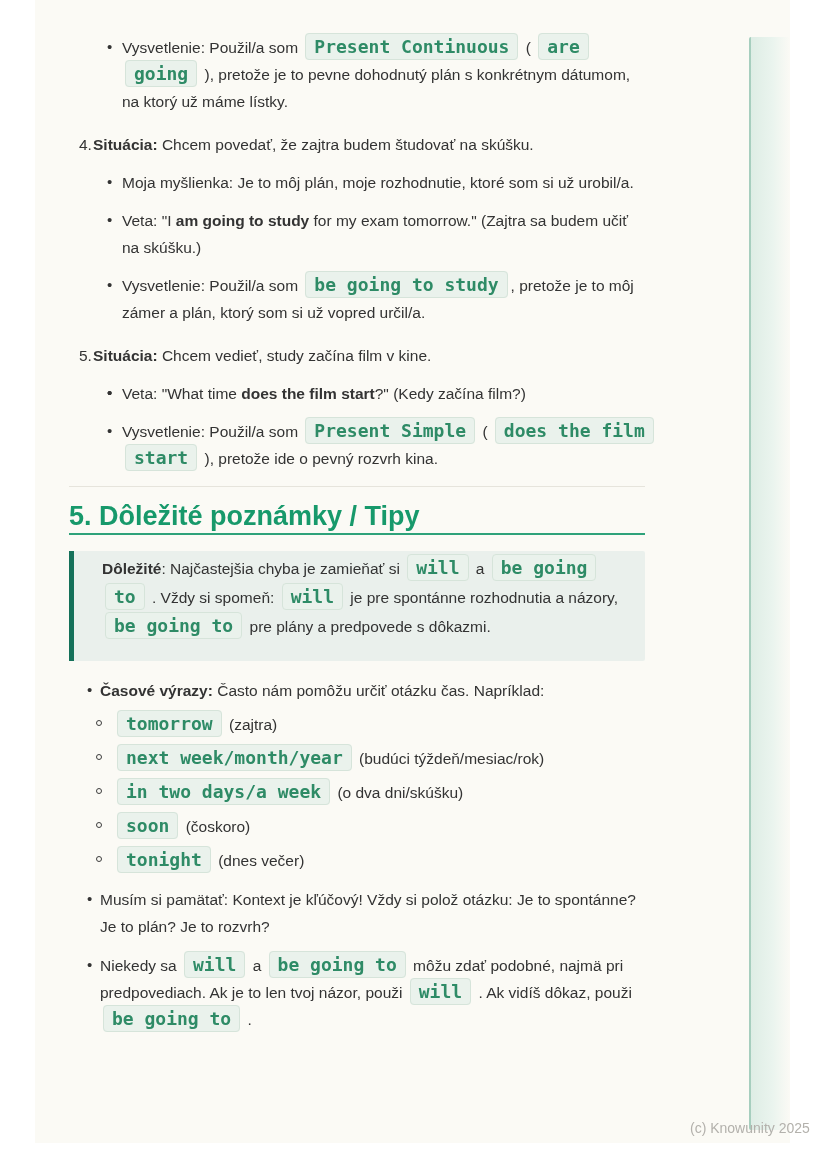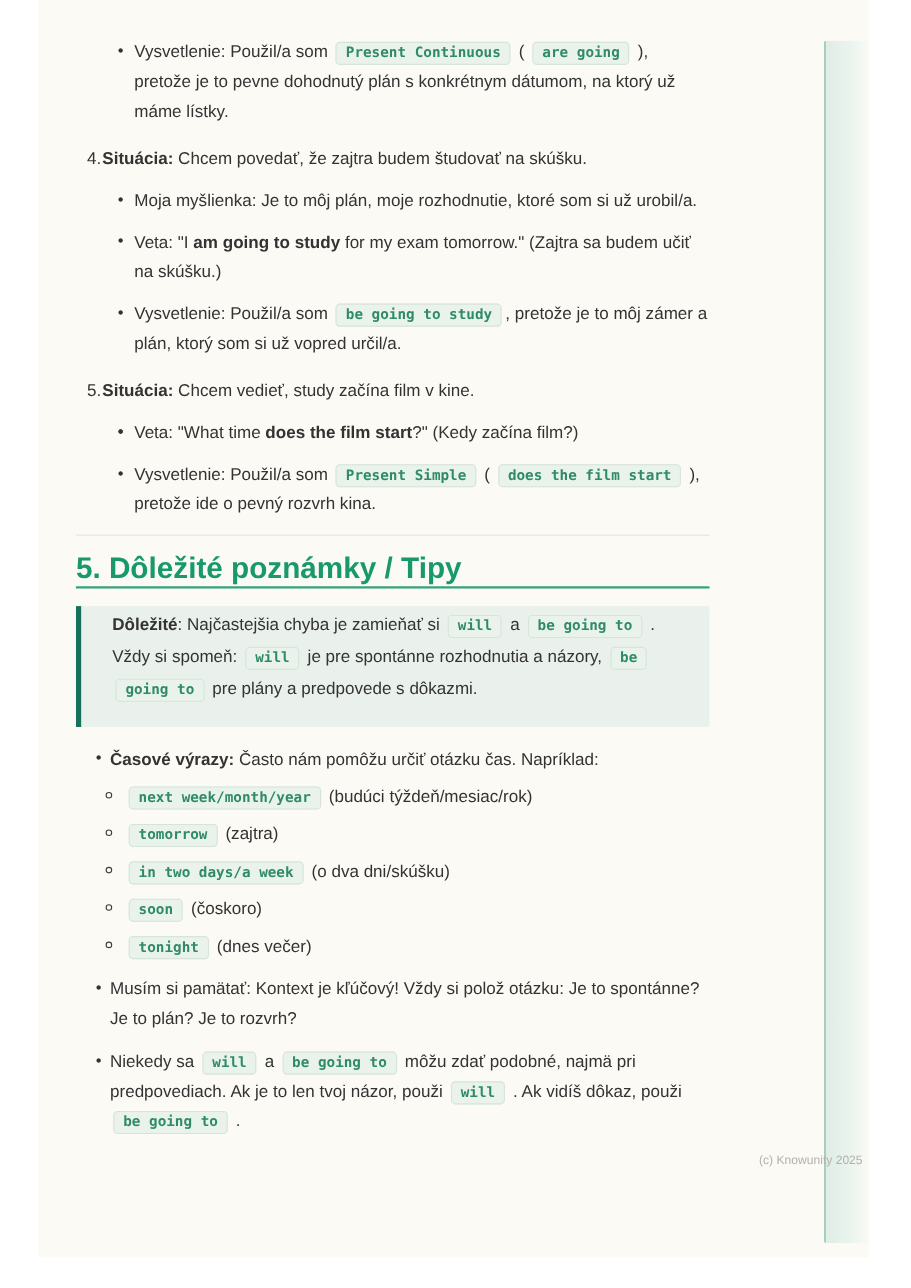--- a/index.html
+++ b/index.html
@@ -41,40 +41,40 @@
   .circ-item{position:relative; padding-left:45px; margin-top:7px;}
   .circ-item .circle{
     position:absolute; left:27px; top:9px; width:6px; height:6px;
     border:1.5px solid #3d3d3d; border-radius:50%; display:inline-block;
   }
 
   .seg-b{font-weight:700;}
   .seg-i{}
   .seg-c{
     font-family:"DejaVu Sans Mono","Liberation Mono",monospace;
-    font-size:13px; font-weight:700; color:var(--chip_text);
+    font-size:18px; font-weight:700; color:var(--chip_text);
     background:var(--chip_bg); border:1px solid var(--chip_border);
     border-radius:4px; padding:2px 8px; margin:0 3px; line-height:20px;
     -webkit-box-decoration-break:clone; box-decoration-break:clone;
   }
 
   hr.divider{border:none; border-top:1px solid var(--divider); margin-top:14px;}
   h2.section-heading{
     color:var(--heading); font-size:27px; line-height:34px; font-weight:700;
     margin-top:12px; 
     border-bottom:2px solid var(--heading_underline);
   }
   .callout{
     background:var(--callout_bg); border-left:5px solid var(--callout_border);
     margin-top:16px; padding:3px 24px 20px 28px; line-height:29px;
     border-radius:0 2px 2px 0;
   }
   .watermark{
-    position:absolute; left:690px; top:1049px; z-index:5;
-    font-size:11px; line-height:12px; color:var(--watermark);
+    position:absolute; left:690px; top:1122px; z-index:5;
+    font-size:14px; line-height:12px; color:var(--watermark);
   }
 </style>
 </head>
 <body>
 
 <div class="page">
   <div class="accent-bar"></div>
 
   <div class="content">
 
@@ -123,25 +123,25 @@
     <div class="callout">
       <div class="rich"><span class="seg-b">Dôležité</span><span class="seg-p">: Najčastejšia chyba je zamieňať si </span><span class="seg-c">will</span><span class="seg-p"> a </span><span class="seg-c">be going to</span><span class="seg-p"> . Vždy si spomeň: </span><span class="seg-c">will</span><span class="seg-p"> je pre spontánne rozhodnutia a názory, </span><span class="seg-c">be going to</span><span class="seg-p"> pre plány a predpovede s dôkazmi.</span></div>
     </div>
 
     <div class="top-item first">
       <span class="bullet">•</span>
       <span class="rich"><span class="seg-b">Časové výrazy:</span><span class="seg-p"> Často nám pomôžu určiť otázku čas. Napríklad:</span></span>
     </div>
     <div class="circ-item">
       <span class="circle"></span>
-      <span class="rich"><span class="seg-c">next week/month/year</span><span class="seg-p"> (budúci týždeň/mesiac/rok)</span></span>
+      <span class="rich"><span class="seg-c">tomorrow</span><span class="seg-p"> (zajtra)</span></span>
     </div>
     <div class="circ-item">
       <span class="circle"></span>
-      <span class="rich"><span class="seg-c">tomorrow</span><span class="seg-p"> (zajtra)</span></span>
+      <span class="rich"><span class="seg-c">next week/month/year</span><span class="seg-p"> (budúci týždeň/mesiac/rok)</span></span>
     </div>
     <div class="circ-item">
       <span class="circle"></span>
       <span class="rich"><span class="seg-c">in two days/a week</span><span class="seg-p"> (o dva dni/skúšku)</span></span>
     </div>
     <div class="circ-item">
       <span class="circle"></span>
       <span class="rich"><span class="seg-c">soon</span><span class="seg-p"> (čoskoro)</span></span>
     </div>
     <div class="circ-item">

